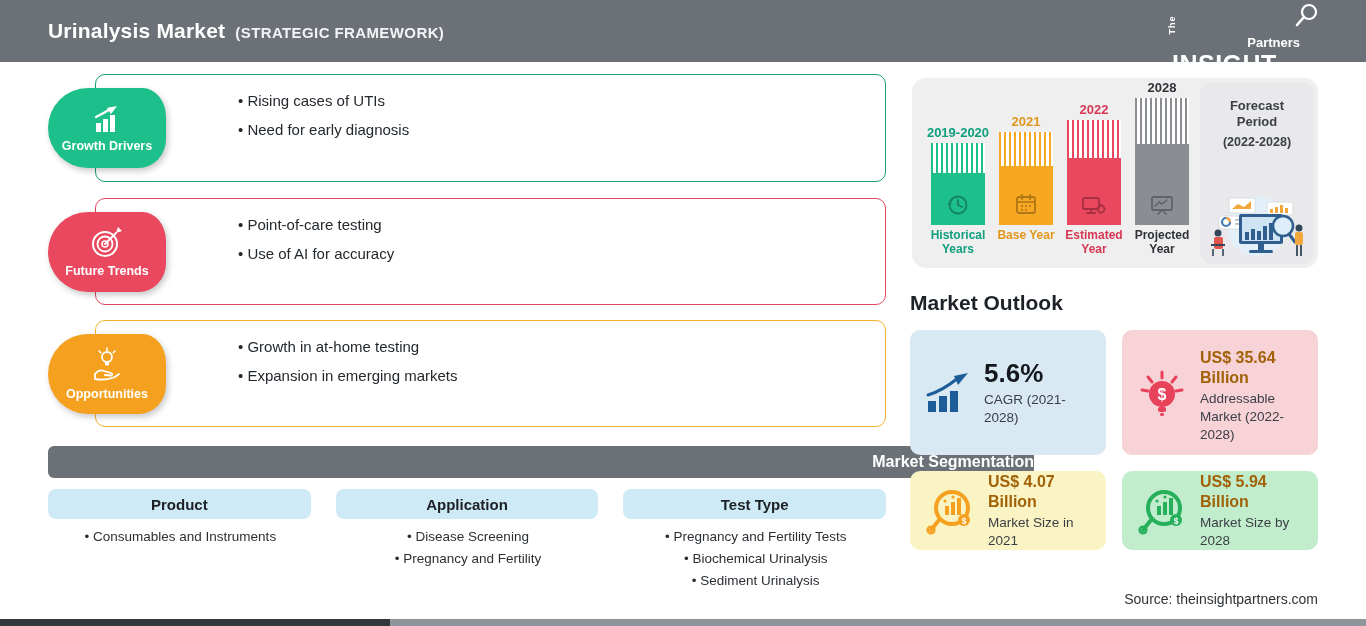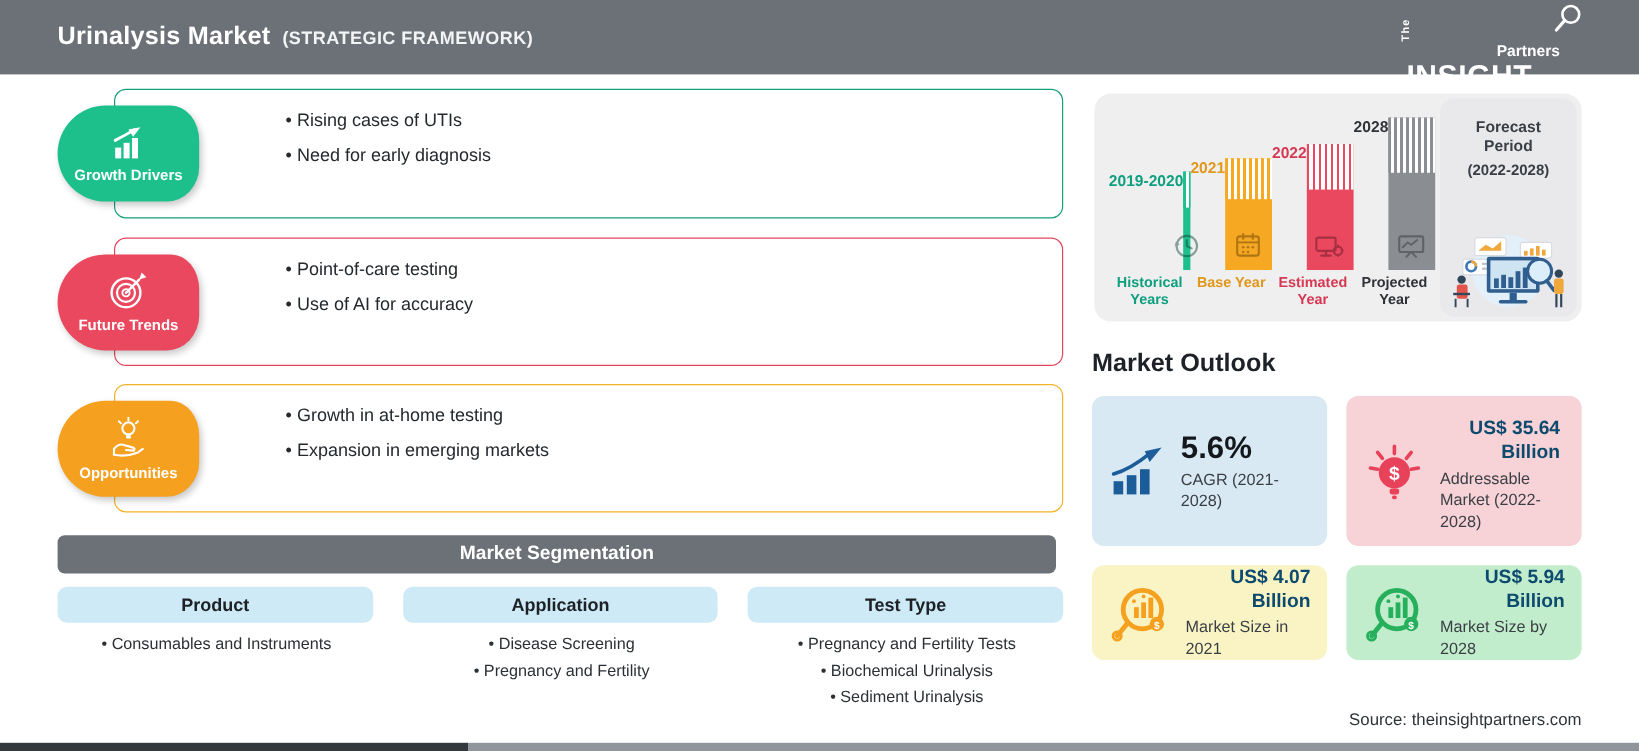--- a/index.html
+++ b/index.html
@@ -48,41 +48,41 @@
     border-radius:44px 26px 30px 44px / 44px 32px 32px 44px;
     box-shadow:2px 3px 6px rgba(0,0,0,.22);
     z-index:2;
   }
   .badge-green  { background:#1dbf8a; }
   .badge-red    { background:#e9485f; }
   .badge-orange { background:#f5a01e; }
   .badge-label { color:#fff; font-size:12.5px; font-weight:bold; }
   
   .seg-bar {
-    position:absolute; left:48px; top:446px; width:832px; height:32px;
+    position:absolute; left:48px; top:446px; width:986px; height:32px;
     background:#6b7177; border-radius:6px;
-    display:flex; align-items:center; justify-content:center;
+    display:flex; align-items:center; justify-content:flex-end;
     color:#fff; font-size:16px; font-weight:bold;
   }
   .seg-cols { position:absolute; left:48px; top:489px; width:838px; display:flex; gap:25px; }
   .seg-col { flex:1; }
   .seg-chip {
     height:30px; background:#cdeaf6; border-radius:8px;
     display:flex; align-items:center; justify-content:center;
     font-size:15px; font-weight:bold; color:#1d2125;
   }
   .seg-items { list-style:none; margin-top:10px; padding-left:2px;text-align:center; }
   .seg-items li { font-size:13.5px; color:#2b3035; margin-bottom:7px; }
   .seg-items li::before { content:"•  "; }
   
   .tl-panel {
     position:absolute; left:912px; top:78px; width:406px; height:190px;
     background:#efeff0; border-radius:14px;
   }
-  .tl-group { position:absolute; width:68px; display:flex; flex-direction:row; }
+  .tl-group { position:absolute; width:68px; display:flex; flex-direction:column; align-items:center; }
   .tl-year { font-size:13px; font-weight:bold; margin-bottom:3px; white-space:nowrap; }
   .tl-bar { width:54px; position:relative; }
   .tl-stripes { position:absolute; left:0; top:0; width:100%; }
   .tl-bar-icon { position:absolute; left:50%; transform:translateX(-50%); bottom:7px; opacity:.45; }
   .tl-name {
     position:absolute; width:76px; text-align:center;
     font-size:12px; font-weight:bold; line-height:14px; top:150px;
   }
   .g1 { left:12px; }  .n1 { left:8px; }
   .g2 { left:80px; }  .n2 { left:76px; }
@@ -113,21 +113,21 @@
   .outlook-title {
     position:absolute; left:910px; top:291px;
     font-size:21px; font-weight:bold; color:#1d2228;
   }
   .card { position:absolute; border-radius:10px; padding:14px; display:flex; align-items:center; gap:12px; }
   .card-blue   { left:910px;  top:330px; width:196px; height:125px; background:#d8e9f3; }
   .card-pink   { left:1122px; top:330px; width:196px; height:125px; background:#f7d2d7; align-items:flex-start; padding-top:18px; }
   .card-yellow { left:910px;  top:471px; width:196px; height:79px;  background:#faf4c4; }
   .card-green  { left:1122px; top:471px; width:196px; height:79px;  background:#c2edcd; }
   .card-big    { font-size:26px; font-weight:bold; color:#14181d; }
-  .card-value  { font-size:16px; font-weight:bold; color:#0c4a6e; line-height:20px;text-align:right; }
+  .card-value  { font-size:16px; font-weight:bold; color:#a16207; line-height:20px; }
   .card-caption{ font-size:13.5px; color:#3a3f45; line-height:18px; margin-top:2px; }
   .card-pink .card-value { width:100px; }
   .card-pink .card-caption { width:104px; }
   .card-icon { flex:0 0 auto; }
   .source {
     position:absolute; right:48px; top:591px;
     font-size:14px; color:#2e3338;
   }
   
   .footer { position:absolute; left:0; bottom:0; width:1366px; height:7px; display:flex; }

